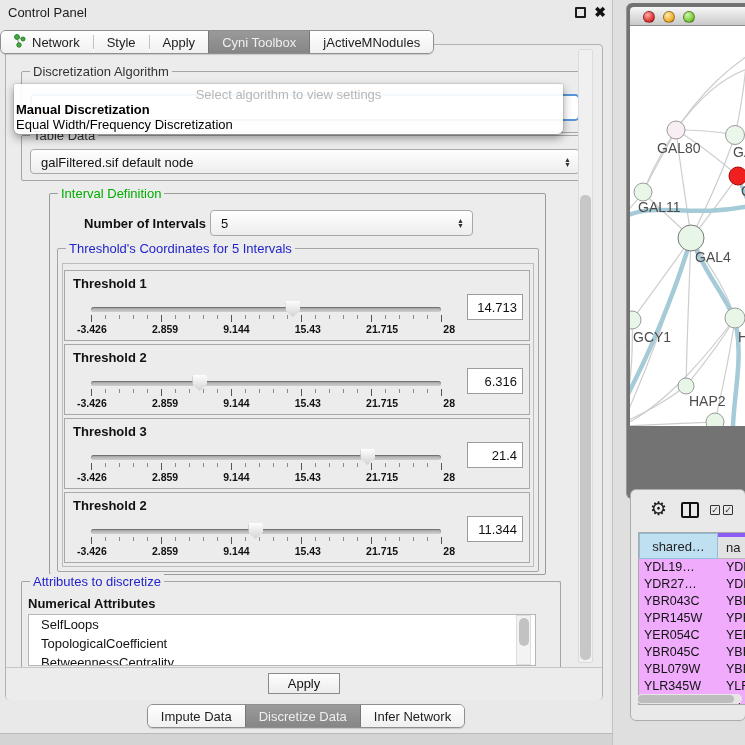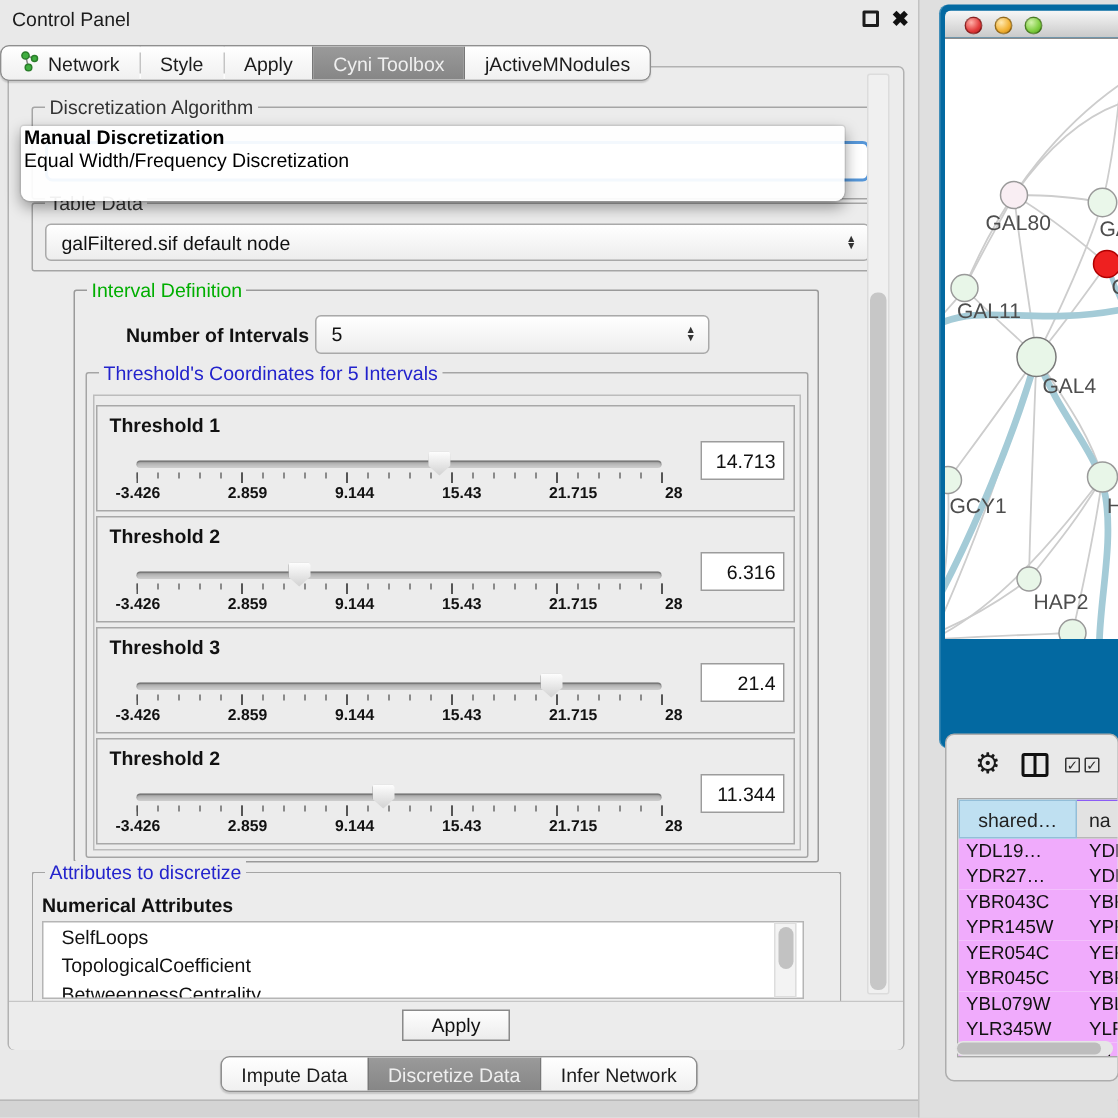--- a/index.html
+++ b/index.html
@@ -120,21 +120,21 @@
   #bottom-tabs { position:absolute; left:0; top:704px; width:612px; display:flex;
     justify-content:center; }
   #bottom-strip { position:absolute; left:0; top:733px; width:745px; height:12px;
     background:#d4d4d4; border-top:1px solid #b8b8b8; }
 
   
   #right-col { position:absolute; left:612px; top:0; width:133px; height:745px;
     background:#dfdfdf; border-left:1px solid #c2c2c2; }
 
   #net-window { position:absolute; left:13px; top:3px; width:120px; height:496px;
-    background:#0369a1; border-radius:6px 0 0 6px;
+    background:#737373; border-radius:6px 0 0 6px;
     box-shadow:inset 1px 0 0 rgba(255,255,255,.25); }
   #net-titlebar { position:absolute; left:4px; top:4px; right:0; height:19px;
     background:linear-gradient(#f7f7f7,#c9c9c9); border-radius:4px 0 0 0;
     border-bottom:1px solid #8d8d8d; }
   .light { position:absolute; top:4px; width:12px; height:12px; border-radius:50%;
     border:1px solid rgba(0,0,0,.35); }
   #light-red { left:13px; background:radial-gradient(circle at 35% 30%, #ffb0a8, #e23b3b 60%, #a81a1a); }
   #light-yellow { left:33px; background:radial-gradient(circle at 35% 30%, #ffe9b0, #f2b133 60%, #c07f12); }
   #light-green { left:53px; background:radial-gradient(circle at 35% 30%, #d2f3ab, #7fce3f 60%, #4f9a1d); }
   #net-canvas { position:absolute; left:4px; top:23px; right:0; height:400px;
@@ -155,21 +155,21 @@
   .tp-check { position:absolute; top:15px; width:10px; height:10px;
     border:1.5px solid #333; border-radius:1px; font-size:9px; line-height:9px;
     text-align:center; color:#333; }
   #tp-check1 { left:79px; } #tp-check2 { left:92px; }
 
   #tp-table { position:absolute; left:7px; top:42px; right:-2px; bottom:15px;
     border:1px solid #a8a8a8; background:#fff; overflow:hidden; }
   #tp-thead { display:flex; height:26px; }
   .th { font-size:13px; color:#222; display:flex; align-items:center; }
   #th-1 { width:79px; background:#bfe0f1; border:1px solid #93bed8; justify-content:center; }
-  #th-2 { flex:1; background:#e2e2e2; border-top:1px solid #8b5cf6;
+  #th-2 { flex:1; background:#e2e2e2; border-top:4px solid #8b5cf6;
     border-bottom:1px solid #b8b8b8; padding-left:8px; }
   .trow { display:flex; height:17px; background:#f0abfc; }
   .td1 { width:79px; padding-left:5px; font-size:12.5px; color:#111; line-height:17px; overflow:hidden; }
   .td2 { flex:1; padding-left:8px; font-size:12.5px; color:#111; line-height:17px; overflow:hidden; white-space:nowrap; }
   #tp-hscroll { position:absolute; left:6px; right:3px; bottom:16px; height:10px;
     background:#e6e6e6; border-radius:5px; }
   #tp-hthumb { position:absolute; left:1px; top:1px; right:8px; height:8px;
     background:#bdbdbd; border-radius:4px; }
 </style>
 </head>
@@ -215,20 +215,21 @@
   </div>
 
   <div id="main-panel">
 
     <div class="group" id="algo-group">
       <span class="legend dark">Discretization Algorithm</span>
       <div class="combo" id="algo-combo"></div>
     </div>
 
     <div id="algo-popup">
+      <div id="algo-prompt">Select algorithm to view settings</div>
       <div class="algo-opt bold">Manual Discretization</div>
       <div class="algo-opt">Equal Width/Frequency Discretization</div>
     </div>
 
     <div class="group" id="tabledata-group">
       <span class="legend dark">Table Data</span>
       <div class="combo" id="tabledata-combo">
         <span class="ctext">galFiltered.sif default node</span>
         <span class="spinner">
             <span>▲</span>

